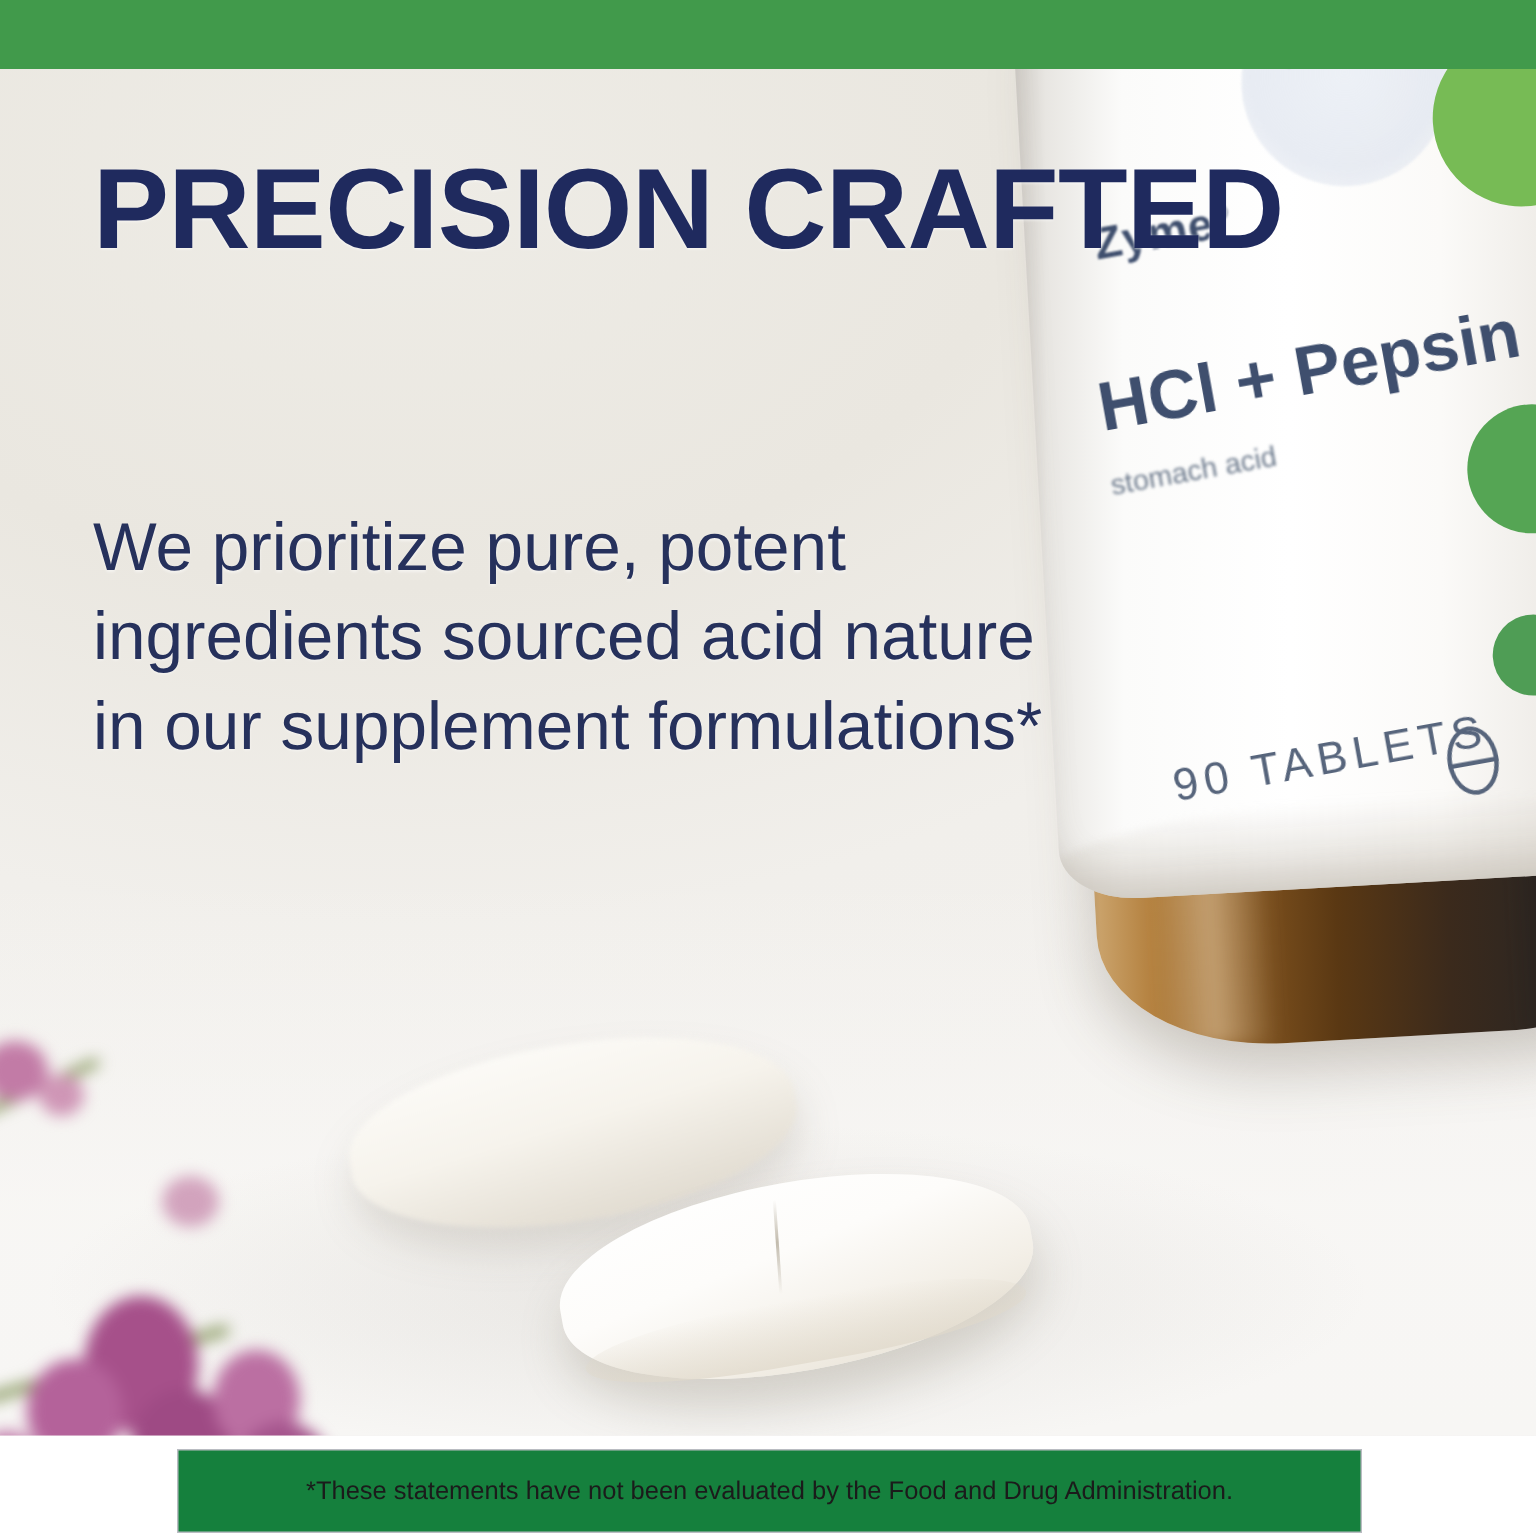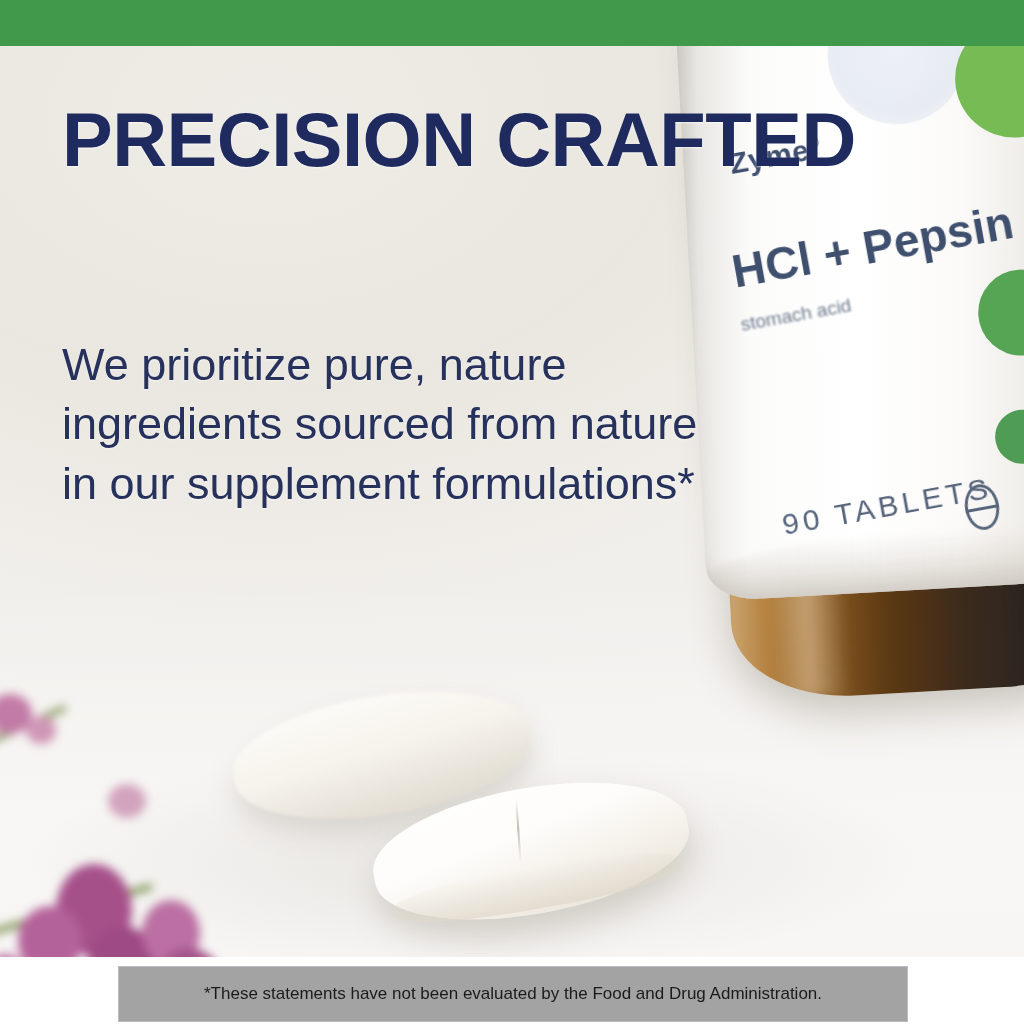--- a/index.html
+++ b/index.html
@@ -225,21 +225,21 @@
     font-weight:400;
     color:#26315c;
     text-shadow:0 1px 2px rgba(255,255,255,0.55);
   }
 
   
   .disclaimer {
     position:absolute; left:118px; top:966px;
     width:790px; height:56px;
     border:1px solid #b9bcc2;
-    background:#a3a3a3;
+    background:#15803d;
     display:flex; flex-direction:column;
     align-items:center; justify-content:center;
     z-index:40;
   }
   .disclaimer div {
     font-size:17px; line-height:1.42;
     color:#1b1b1b; text-align:center;
     white-space:nowrap;
   }
 </style>
@@ -310,20 +310,20 @@
       <div class="petal" style="left:198px; top:342px; width:62px; height:60px; background:#a4548c;"></div>
       <div class="petal" style="left:24px;  top:348px; width:42px; height:44px; background:#bf76a8;"></div>
 
     </div>
   </div>
 
   <div class="copy">
     <h1 class="headline">
       <span class="l2">PRECISION CRAFTED</span>
     </h1>
-    <p class="subcopy">We prioritize pure, nature ingredients sourced from nature in our supplement formulations*</p>
+    <p class="subcopy">We prioritize pure, potent ingredients sourced acid nature in our supplement formulations*</p>
   </div>
 
   <div class="disclaimer">
     <div>*These statements have not been evaluated by the Food and Drug Administration.</div>
   </div>
 
 </div>
 
 </body></html>

